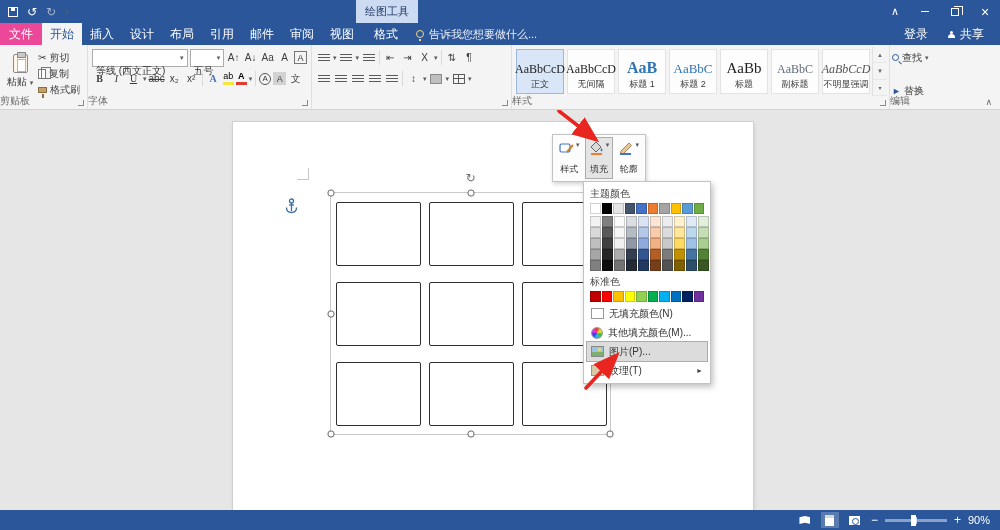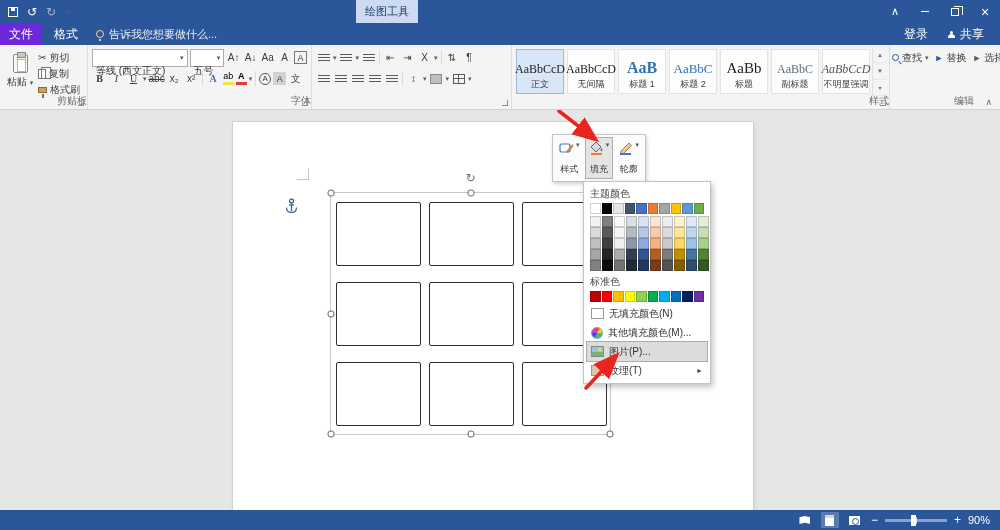--- a/index.html
+++ b/index.html
@@ -17,36 +17,36 @@
   .titlebar-title { position:absolute; left:414px; top:5px; font-size:12px; color:#fff; }
   .win { position:absolute; right:0; top:0; height:23px; display:flex; }
   .win .wbtn { width:30px; height:23px; display:flex; align-items:center; justify-content:center; font-size:11px; }
   .ic-restore { width:8px; height:8px; border:1px solid #fff; position:relative; }
   .ic-restore::before { content:""; position:absolute; top:-3px; left:2px; width:8px; height:8px; border:1px solid #fff; border-bottom:none; border-left:none; }
   .ic-minbar { width:8px; height:1px; background:#fff; display:inline-block; }
 
   
   .tabbar { position:absolute; top:23px; left:0; right:0; height:22px; background:#2B579A; display:flex; align-items:stretch; color:#fff; }
   .tab { padding:0 8px; display:flex; align-items:center; font-size:12px; white-space:nowrap; }
-  .tab.file { background:#6d28d9; padding:8px 9px; }
+  .tab.file { background:#ec4899; padding:8px 9px; }
   .tab.active { background:#F4F4F4; color:#2B579A; }
   .tab.context { margin-left:4px; }
   .tellme { display:flex; align-items:center; gap:5px; margin-left:10px; color:#E8EDF5; font-size:11px; }
   .ic-bulb { width:8px; height:8px; border:1px solid #F5D679; border-radius:50%; position:relative; }
   .ic-bulb::after { content:""; position:absolute; left:2px; top:8px; width:2px; height:2px; background:#F5D679; }
   .tabbar-right { margin-left:auto; display:flex; align-items:center; gap:20px; padding-right:16px; }
   .share-wrap { display:flex; align-items:center; gap:5px; }
   .ic-person { width:7px; height:7px; position:relative; display:inline-block; }
   .ic-person::before { content:""; position:absolute; left:2px; top:0; width:3px; height:3px; border-radius:50%; background:#fff; }
   .ic-person::after { content:""; position:absolute; left:0; top:3px; width:7px; height:4px; border-radius:4px 4px 0 0; background:#fff; }
 
   
   .ribbon { position:absolute; top:45px; left:0; right:0; height:65px; background:#F4F4F4; border-bottom:1px solid #D4D1CE; display:flex; }
   .group { position:relative; height:100%; border-right:1px solid #E0DFDE; padding:2px 2px 14px 2px; }
-  .glabel { position:absolute; bottom:1px; left:0; right:0; text-align:right; font-size:10px; color:#6A6A6A; }
+  .glabel { position:absolute; bottom:1px; left:0; right:0; text-align:left; font-size:10px; color:#6A6A6A; }
   .launcher { position:absolute; right:3px; bottom:3px; width:6px; height:6px; border-right:1px solid #8A8A8A; border-bottom:1px solid #8A8A8A; }
   .rrow { display:flex; align-items:center; gap:2px; height:21px; padding:0 2px; }
   .rbtn { min-width:15px; height:18px; display:inline-flex; align-items:center; justify-content:center; font-size:10px; color:#3B3B3B; }
   .dd { font-size:7px; color:#5A5A5A; }
   .vsep { width:1px; height:15px; background:#DCDBDA; margin:0 1px; }
   .combo { border:1px solid #ACACAC; background:#fff; height:18px; font-size:10px; display:flex; align-items:center; padding:0 3px; gap:3px; color:#333; }
   .combo-text { white-space:nowrap; overflow:hidden;margin-top:26px; }
 
   
   .grp-clipboard { width:88px; }
@@ -95,21 +95,21 @@
   .preview.h2 { color:#2E74B5; font-size:13px; }
   .preview.title { font-size:15px; color:#212121; }
   .preview.subtitle { color:#5F6B7A; }
   .preview.emphasis { font-style:italic; color:#555; }
   .style-name { font-size:9px; color:#3B3B3B; margin-top:1px; white-space:nowrap; }
   .gallery-scroll { width:15px; border-left:1px solid #E0E0E0; display:flex; flex-direction:column; }
   .gs-btn { flex:1; display:flex; align-items:center; justify-content:center; font-size:6px; color:#666; border-bottom:1px solid #E8E8E8; }
 
   
   .grp-editing { width:84px; }
-  .edit-col { display:flex; flex-direction:row; gap:6px; padding-top:3px; }
+  .edit-col { display:flex; flex-direction:column; gap:18px; padding-top:3px; }
   .ic-mag { width:7px; height:7px; border:1px solid #2B579A; border-radius:50%; position:relative; display:inline-block; }
   .ic-mag::after { content:""; position:absolute; left:6px; top:6px; width:4px; height:1px; background:#2B579A; transform:rotate(45deg); transform-origin:0 0; }
   .collapse-ribbon { position:absolute; right:8px; bottom:2px; font-size:9px; color:#666; }
 
   
   .docarea { position:absolute; top:110px; left:0; right:0; bottom:20px; background:#E6E6E6; }
   .page { position:absolute; left:233px; top:12px; width:520px; height:388px; background:#fff; box-shadow:0 0 0 1px #D0D0D0, 1px 2px 5px rgba(0,0,0,.12); }
   .margin-mark { position:absolute; left:64px; top:46px; width:12px; height:12px; border-right:1px solid #C6C6C6; border-bottom:1px solid #C6C6C6; }
   .anchor { position:absolute; left:52px; top:76px; }
   .selection { position:absolute; left:97px; top:70px; width:281px; height:243px; border:1px solid #C9C9C9; }
@@ -183,20 +183,30 @@
         </span>
       <span class="wbtn">
           <span class="ic-restore"></span>
         </span>
       <span class="wbtn" style="font-size:14px">×</span>
     </div>
   </div>
 
   <div class="tabbar">
     <div class="tab file">文件</div>
+    <div id="main-tabs" style="display:flex">
+        <div class="tab active">开始</div>
+        <div class="tab">插入</div>
+        <div class="tab">设计</div>
+        <div class="tab">布局</div>
+        <div class="tab">引用</div>
+        <div class="tab">邮件</div>
+        <div class="tab">审阅</div>
+        <div class="tab">视图</div>
+      </div>
     <div class="tab context">格式</div>
     <div class="tellme">
       <span class="ic-bulb"></span>
       <span>告诉我您想要做什么...</span>
     </div>
     <div class="tabbar-right">
       <span>登录</span>
       <span class="share-wrap">
         <span class="ic-person"></span>
         <span>共享</span>

